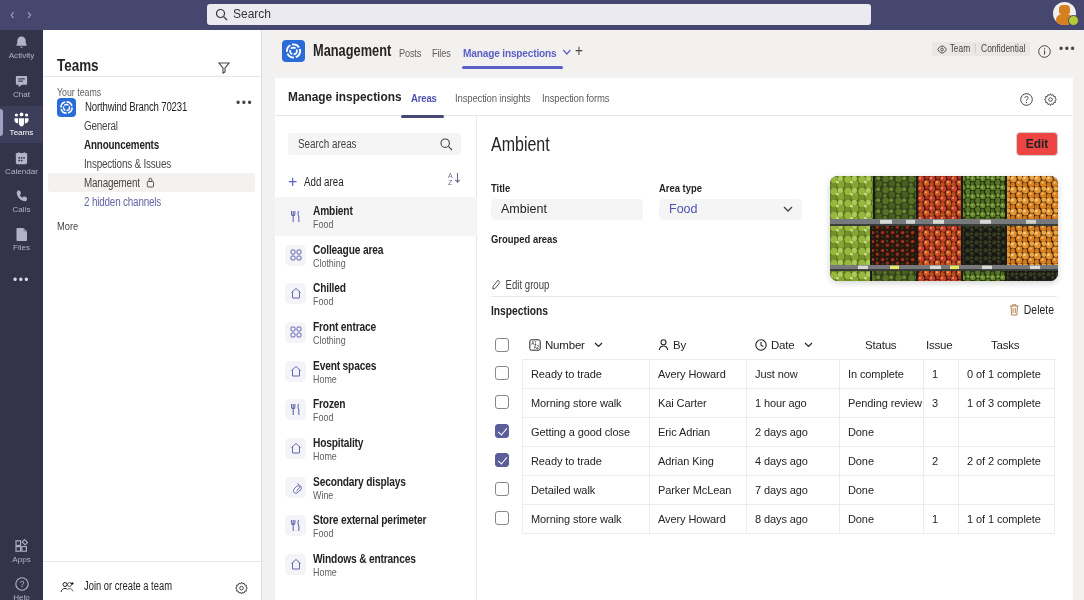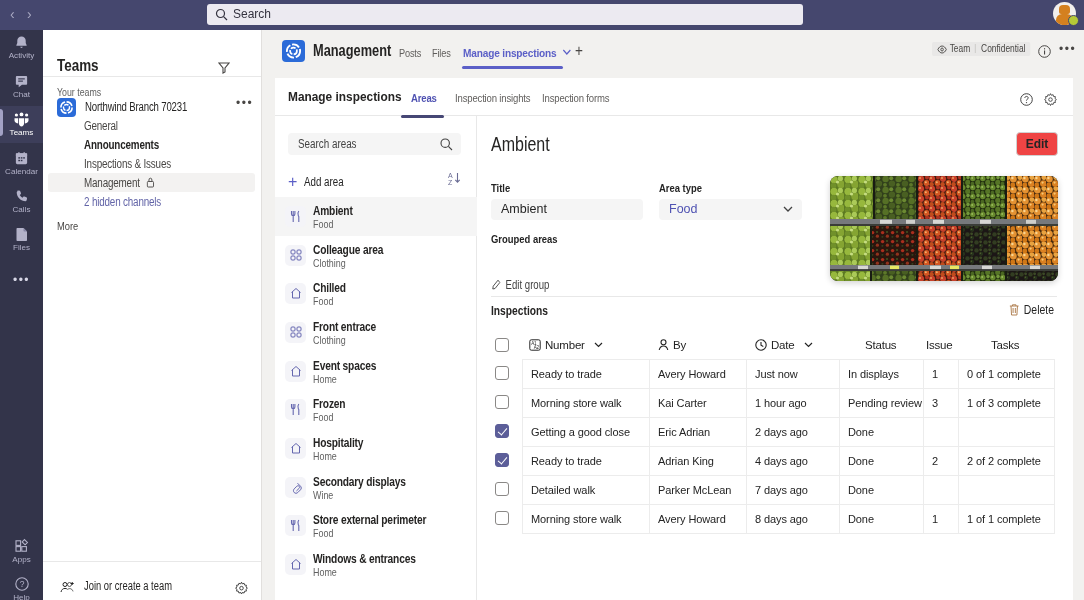--- a/index.html
+++ b/index.html
@@ -3,21 +3,21 @@
 <meta charset="utf-8">
 <style>
 * { margin:0; padding:0; box-sizing:border-box; }
 html,body { width:1084px; height:600px; overflow:hidden; font-family:"Liberation Sans", sans-serif; }
 body { position:relative; background:#fff; }
 .abs { position:absolute; }
 
 
 #topbar { left:0; top:0; width:1084px; height:30px; background:#45476e; }
 #navarrows { left:10px; top:6px; color:#a9a9c2; font-size:14px; }
-#searchbox { left:207px; top:4px; width:596px; height:21px; background:#eceaf1; border-radius:3px; color:#34323f; font-size:12px; line-height:21px; }
+#searchbox { left:207px; top:4px; width:664px; height:21px; background:#eceaf1; border-radius:3px; color:#34323f; font-size:12px; line-height:21px; }
 #searchbox .mag { position:absolute; left:8px; top:4px; }
 #searchbox span { position:absolute; left:26px; top:0; }
 #avatar { left:1053px; top:2px; width:23px; height:23px; border-radius:50%; background:#f1efed; overflow:hidden; }
 #avatar .hair { position:absolute; left:6px; top:3px; width:11px; height:9px; background:#d4801f; border-radius:4px 4px 2px 2px; }
 #avatar .body { position:absolute; left:3px; top:12px; width:17px; height:12px; background:#d4801f; border-radius:6px 6px 0 0; }
 #status { left:1068px; top:15px; width:11px; height:11px; border-radius:50%; background:#b6c937; border:1px solid #45476e; }
 
 
 #rail { left:0; top:30px; width:43px; height:570px; background:#33344a; color:#b3b2c9; }
 .railitem { position:absolute; left:0; width:43px; height:38px; text-align:center; }
@@ -565,21 +565,21 @@
               <col style="width:93px">
               <col style="width:84px">
               <col style="width:35px">
               <col style="width:96px">
             </colgroup>
           <tbody>
               <tr>
                 <td>Ready to trade</td>
                 <td>Avery Howard</td>
                 <td>Just now</td>
-                <td>In displays</td>
+                <td>In complete</td>
                 <td>1</td>
                 <td>0 of 1 complete</td>
               </tr>
           <tr>
                 <td>Morning store walk</td>
                 <td>Kai Carter</td>
                 <td>1 hour ago</td>
                 <td>Pending review</td>
                 <td>3</td>
                 <td>1 of 3 complete</td>

